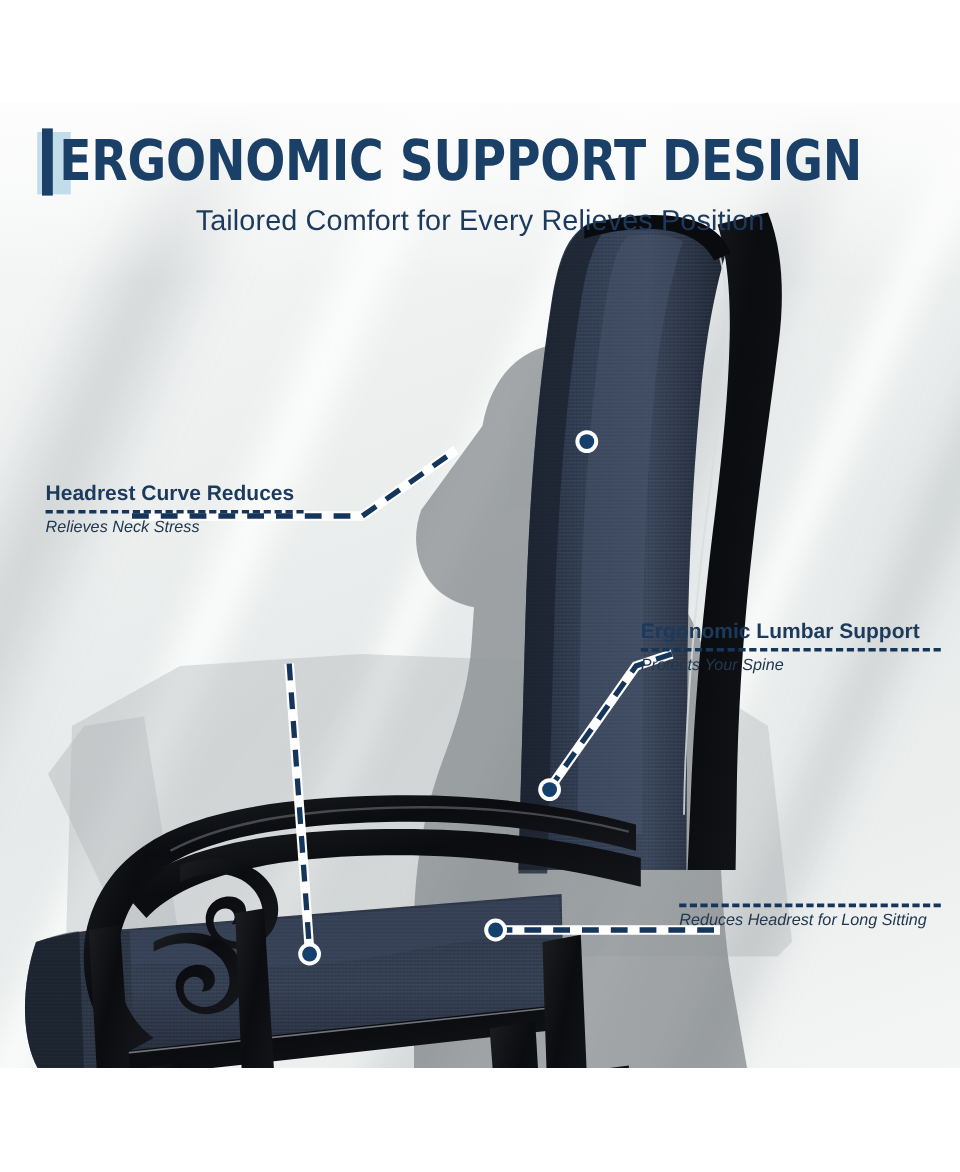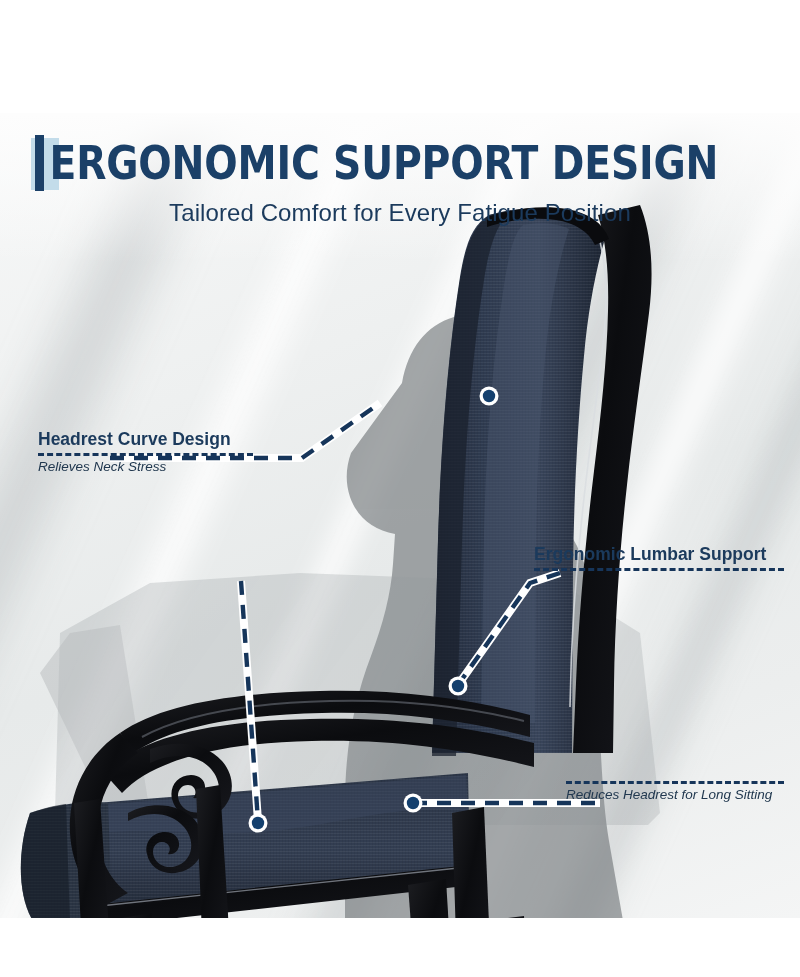--- a/index.html
+++ b/index.html
@@ -1,21 +1,21 @@
 <!DOCTYPE html>
 <html><head>
 <meta charset="utf-8">
 <style>
   html,body{margin:0;padding:0;background:#ffffff;}
   body{
     width:800px;height:977px;overflow:hidden;position:relative;
     font-family:"Liberation Sans","DejaVu Sans",sans-serif;
     -webkit-font-smoothing:antialiased;
   }
-  #root{position:absolute;inset:0;background:#0ea5e9;margin-top:28px;}
+  #root{position:absolute;inset:0;background:#0ea5e9;}
 
   
   .scene{position:absolute;left:0;top:85px;width:800px;height:805px;overflow:hidden;
          background:linear-gradient(160deg,#f7f8f8 0%,#eef0f0 32%,#e7eaea 55%,#eceeee 78%,#f4f5f5 100%);}
   .scene .streak{position:absolute;background:linear-gradient(90deg,rgba(255,255,255,0) 0%,rgba(255,255,255,.85) 50%,rgba(255,255,255,0) 100%);
          transform:rotate(24deg);filter:blur(9px);pointer-events:none;}
   .scene .shade{position:absolute;background:linear-gradient(90deg,rgba(150,157,160,0) 0%,rgba(150,157,160,.33) 50%,rgba(150,157,160,0) 100%);
          transform:rotate(24deg);filter:blur(14px);pointer-events:none;}
   .toplight{position:absolute;left:0;top:0;width:800px;height:150px;
          background:linear-gradient(180deg,#fdfdfd 0%,rgba(253,253,253,0) 100%);}
@@ -319,33 +319,34 @@
 
   <div class="band-top"></div>
   <div class="band-bottom"></div>
 
   <div class="header">
     <div class="title-wrap">
       <span class="accent-light"></span>
       <span class="accent-bar"></span>
       <div class="title">ERGONOMIC SUPPORT DESIGN</div>
     </div>
-    <div class="subtitle">Tailored Comfort for Every Fatigue Position</div>
+    <div class="subtitle">Tailored Comfort for Every Relieves Position</div>
   </div>
 
   <div class="callout" style="left:38px;top:400px;width:215px;">
-    <div class="ttl">Headrest Curve Design</div>
+    <div class="ttl">Headrest Curve Reduces</div>
     <div class="rule"></div>
     <div class="sub">Relieves Neck Stress</div>
   </div>
 
 
   <div class="callout right" style="right:16px;top:515px;width:250px;">
     <div class="ttl">Ergonomic Lumbar Support</div>
     <div class="rule"></div>
+    <div class="sub">Protects Your Spine</div>
   </div>
 
   <div class="callout right" style="right:16px;top:750px;width:218px;">
     <div class="rule"></div>
     <div class="sub">Reduces Headrest for Long Sitting</div>
   </div>
 
 </div>
 
 </body></html>

